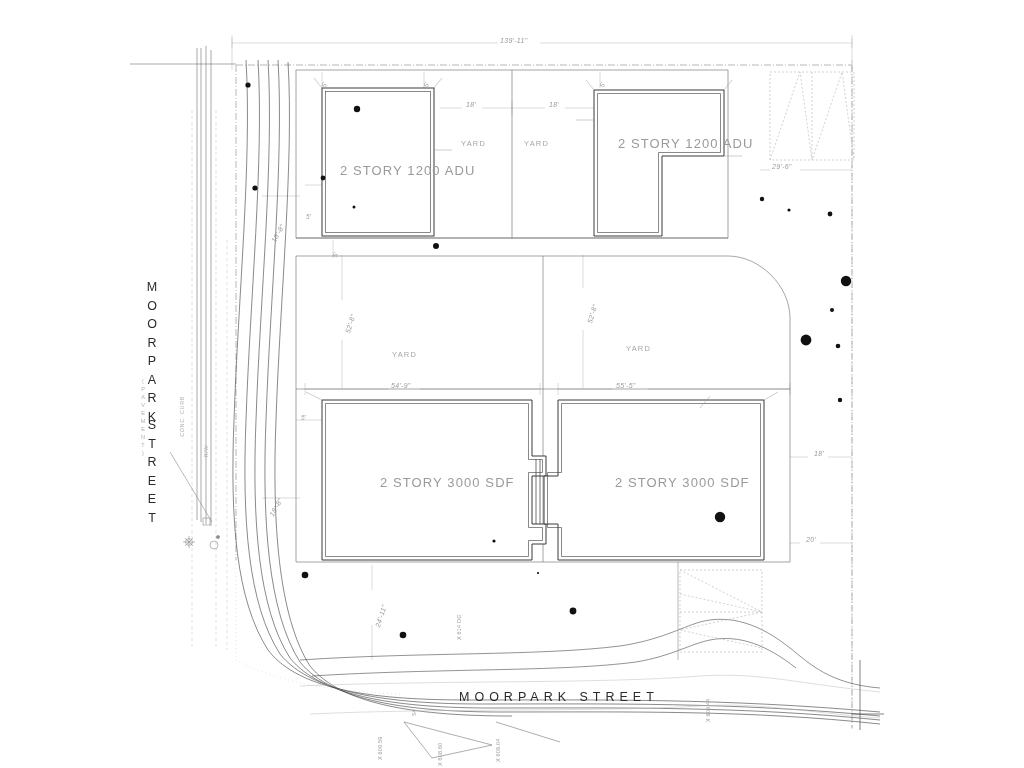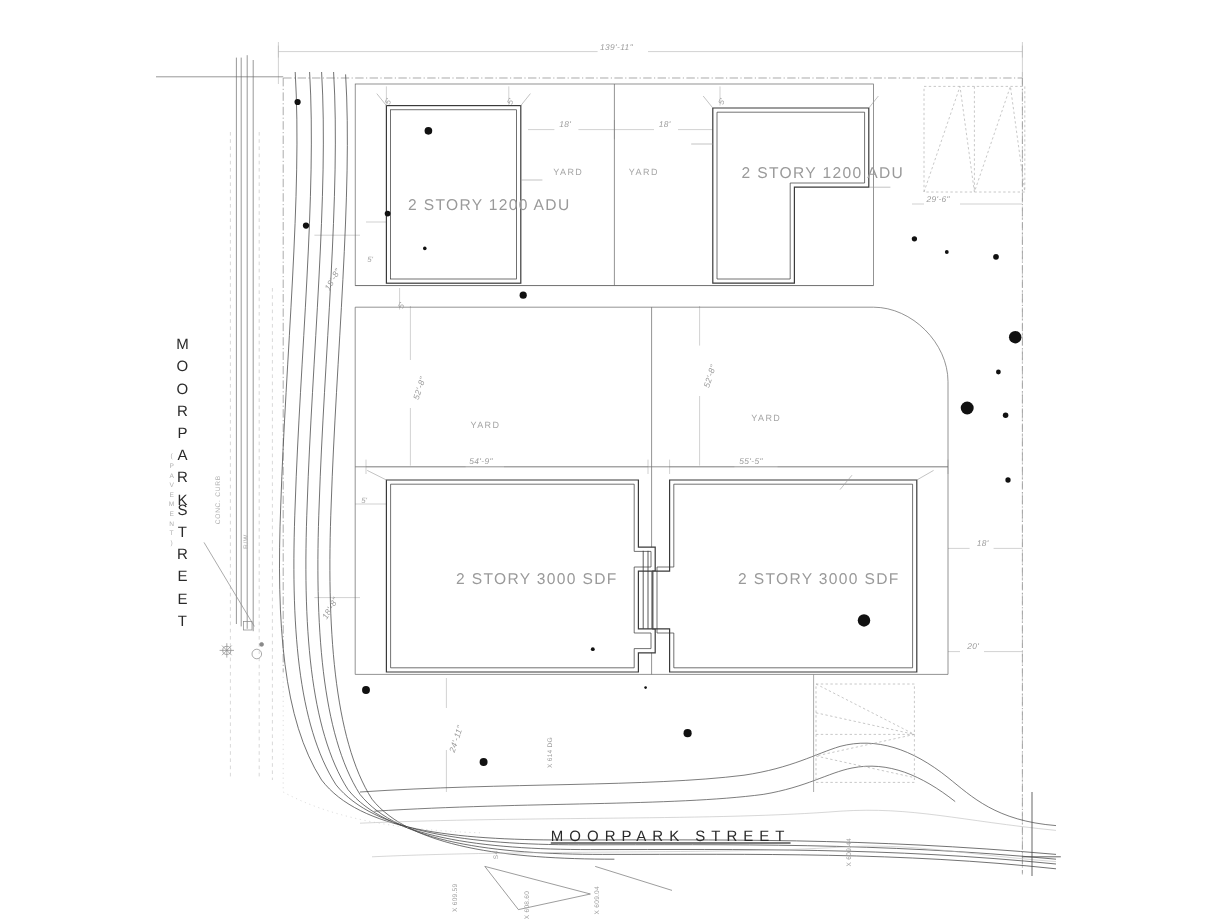--- a/index.html
+++ b/index.html
@@ -60,21 +60,20 @@
     letter-spacing: 4.5px;
     color: #2a2a2a;
     writing-mode: vertical-rl;
     text-orientation: upright;
     font-family: "Liberation Sans", sans-serif;
   }
   .street-h {
     font-size: 12.5px;
     letter-spacing: 5px;
     color: #2a2a2a;
-    text-decoration: underline;
   }
   .tiny-note {
     font-size: 5.5px;
     letter-spacing: 0.6px;
     color: #b0b0b0;
   }
   .survey {
     font-size: 5.5px;
     color: #9e9e9e;
     letter-spacing: 0.2px;

